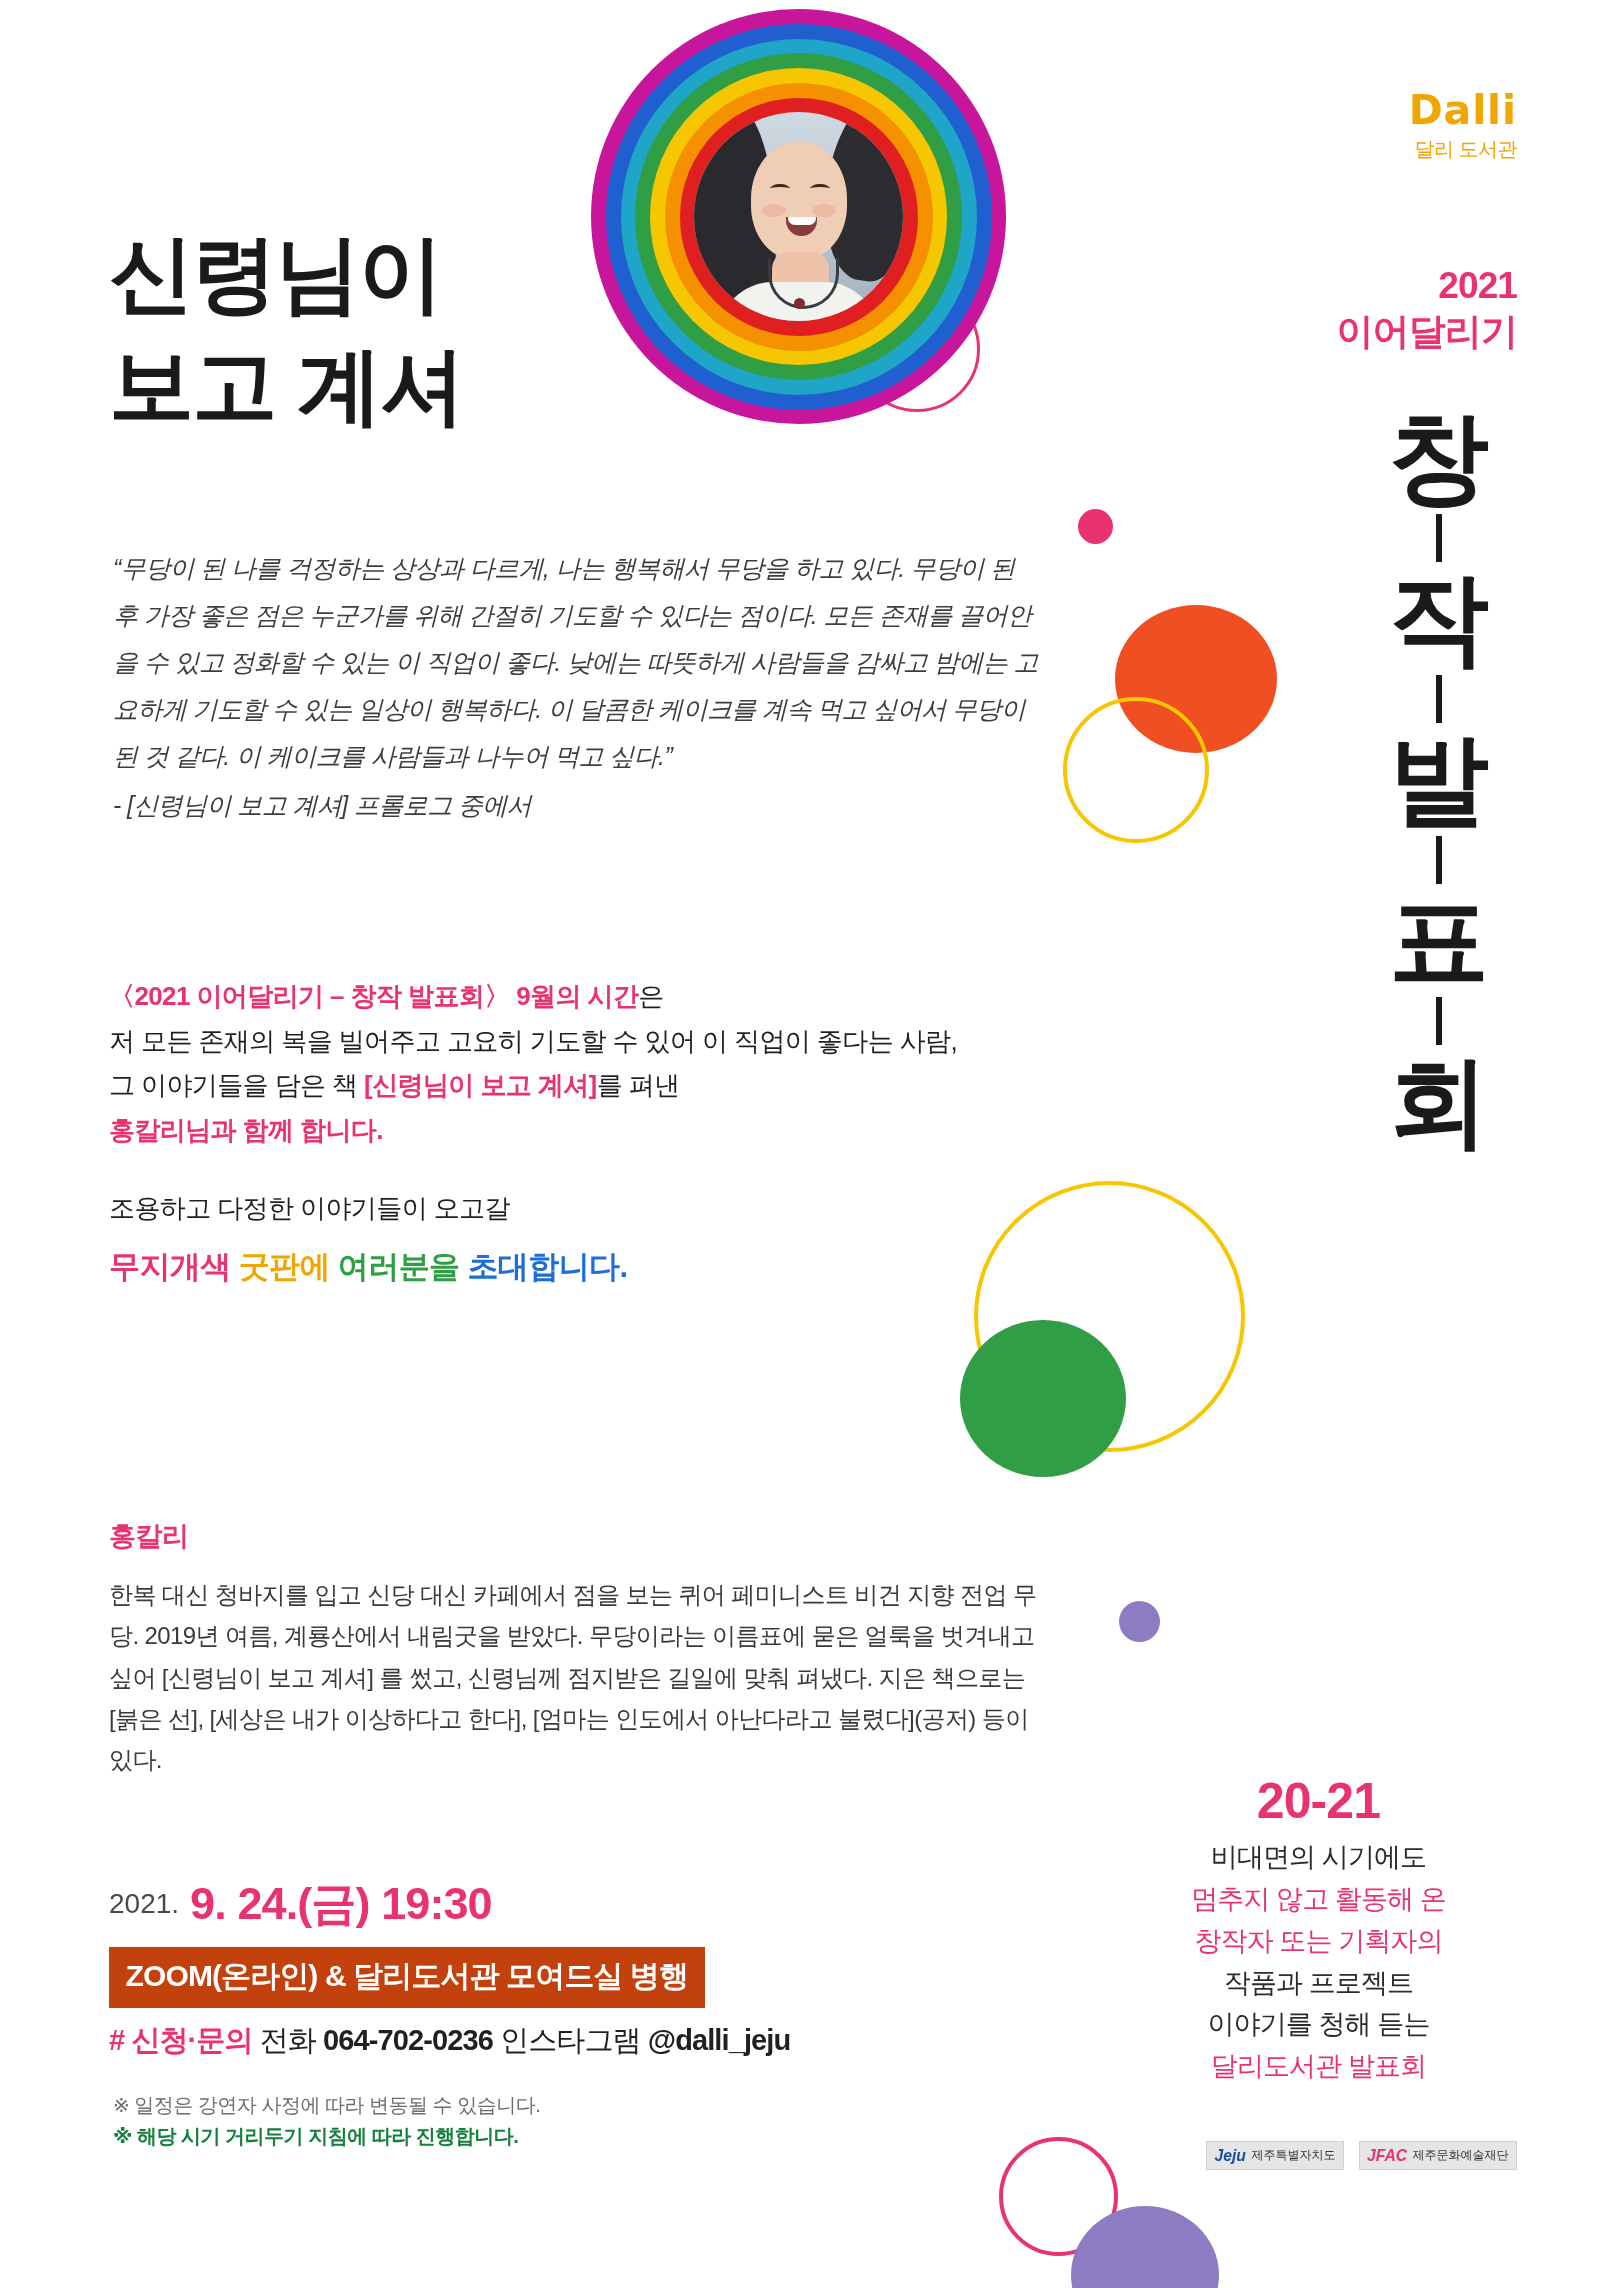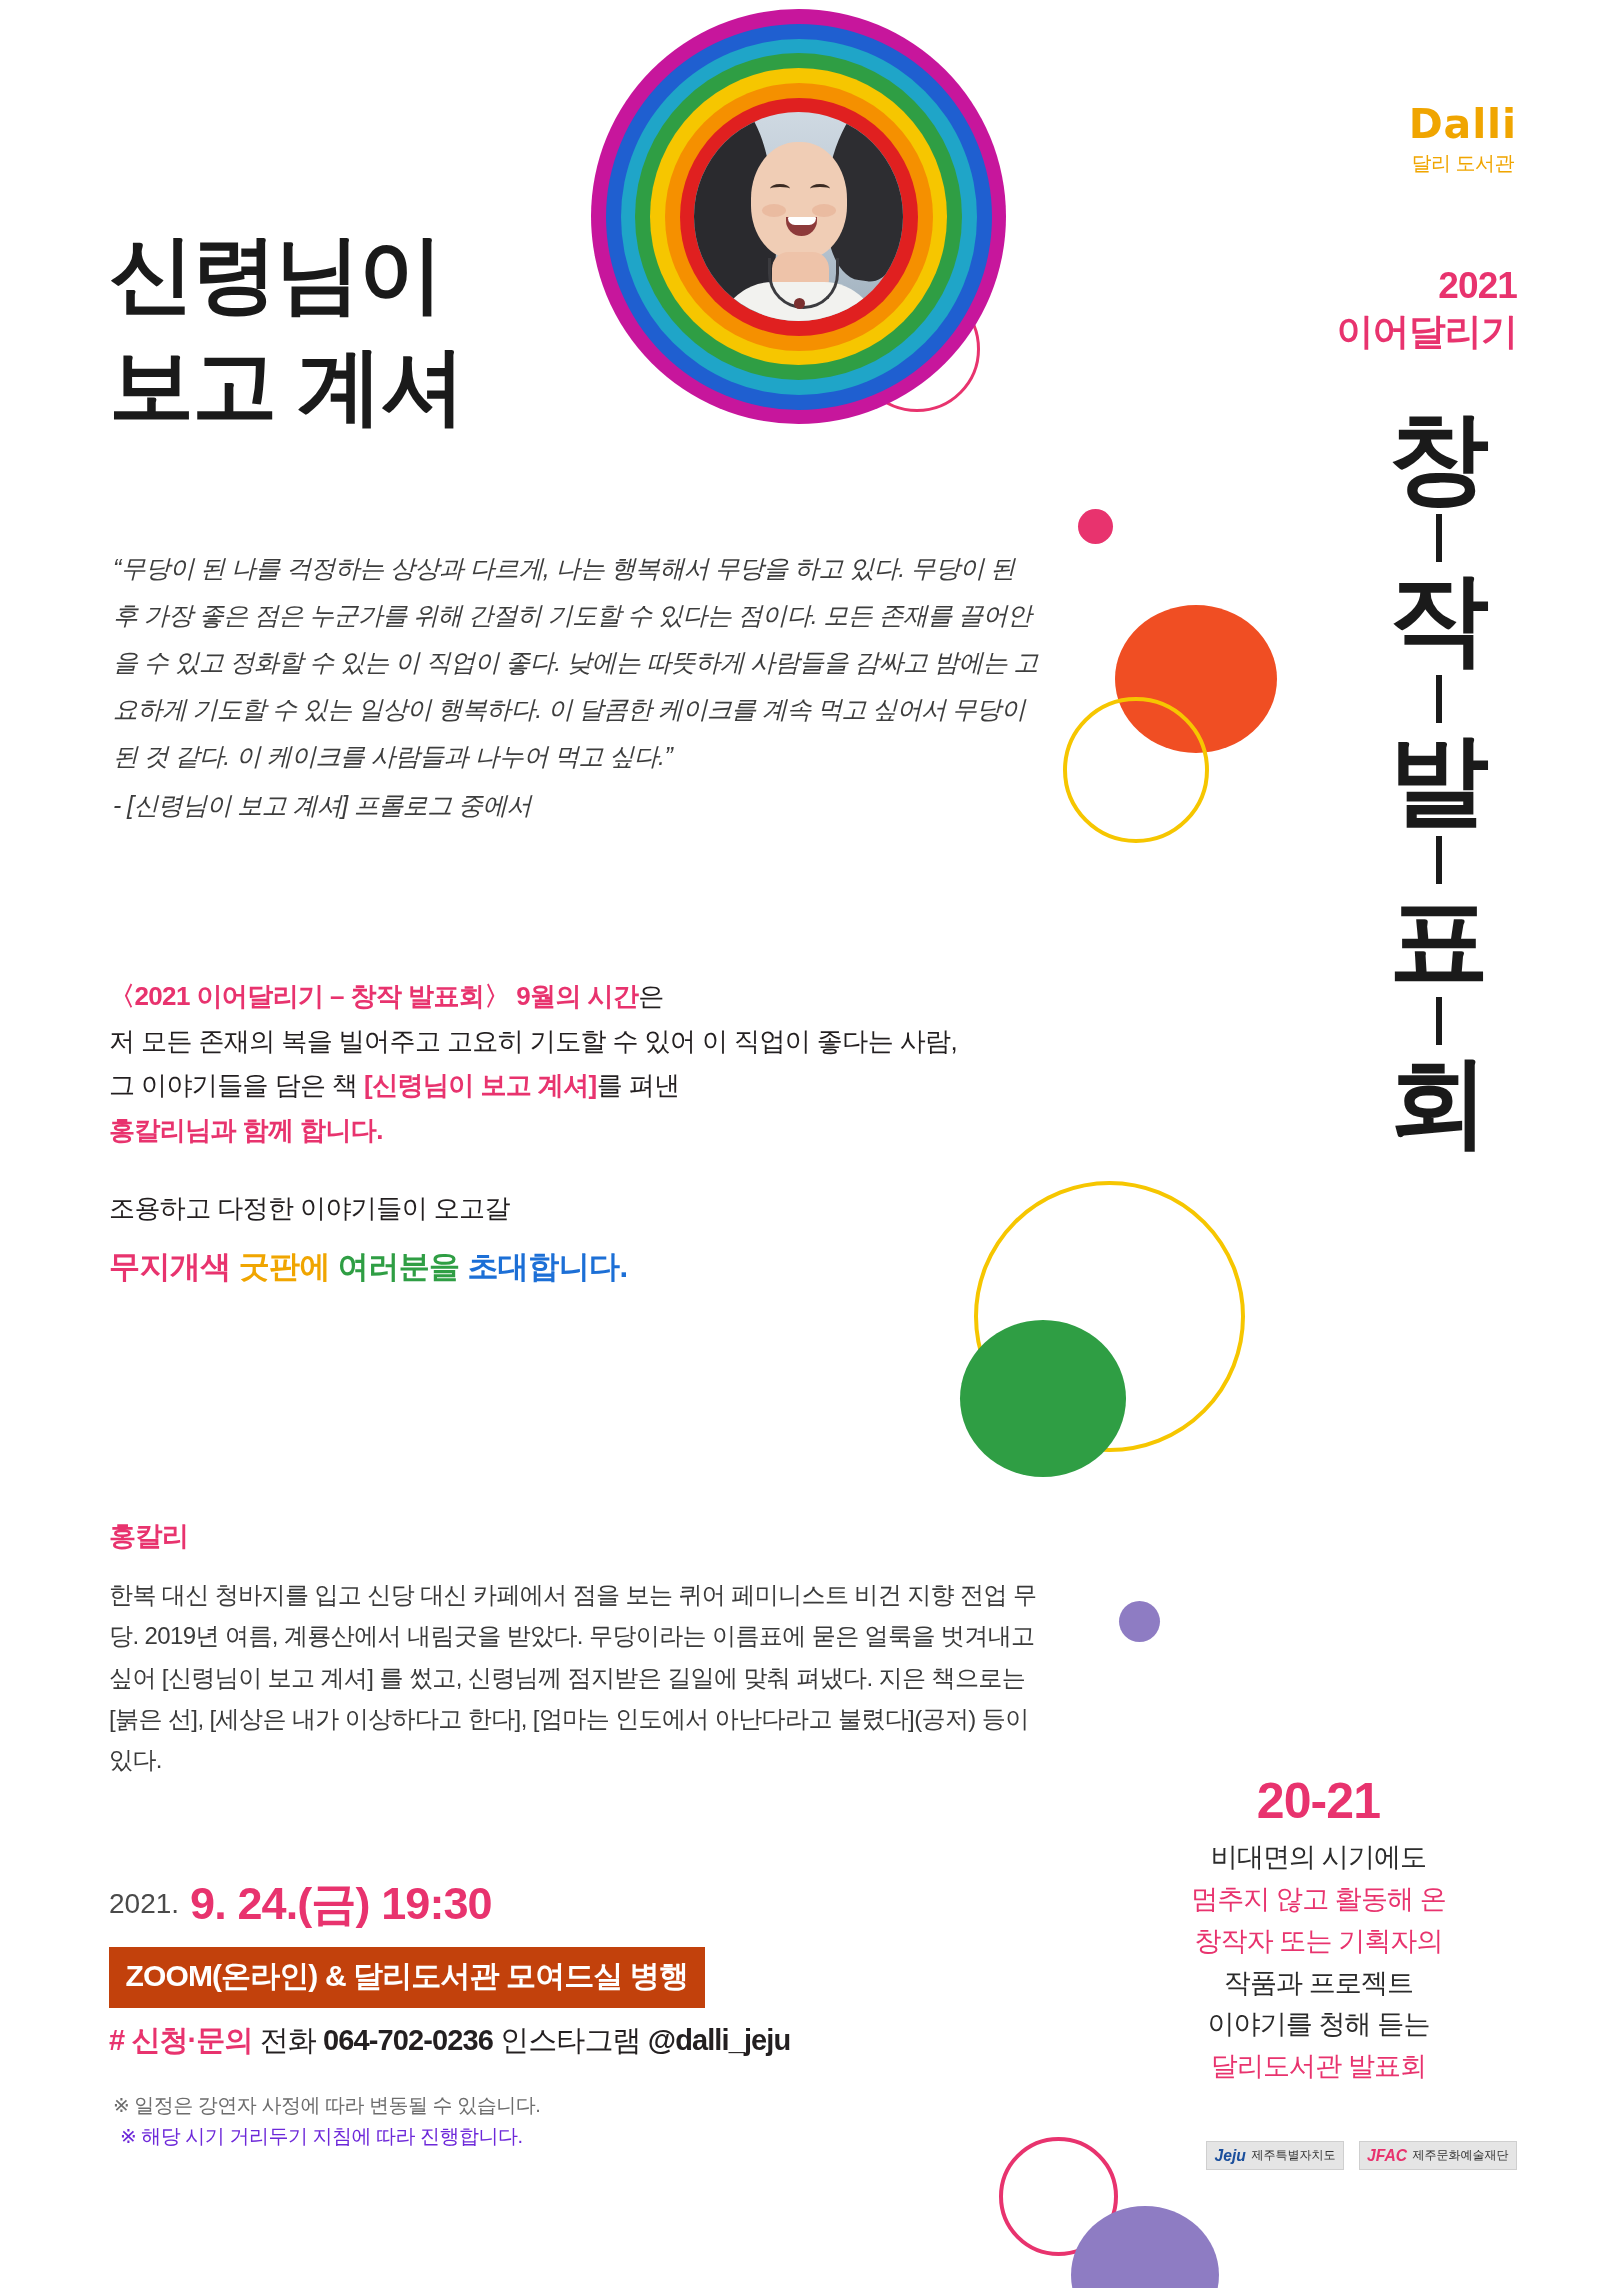--- a/index.html
+++ b/index.html
@@ -71,24 +71,24 @@
   .bio{position:absolute;left:109px;top:1574px;width:932px;font-size:24px;line-height:1.72;color:#3a3a3a;letter-spacing:-0.6px;}
 
   
   .date-row{position:absolute;left:109px;top:1874px;display:flex;align-items:center;gap:11px;}
   .date-year{font-size:28px;color:#4a4a4a;}
   .date-main{font-size:45px;font-weight:bold;color:#e8336e;letter-spacing:-0.9px;}
   .venue{position:absolute;left:109px;top:1947px;background:#c2410c;color:#fff;font-size:30px;font-weight:bold;padding:9.2px 16.6px 11px;letter-spacing:-0.9px;}
   .contact{position:absolute;left:109px;top:2021px;font-size:29px;letter-spacing:-0.9px;}
   .contact .pinkb{color:#e8336e;font-weight:bold;}
   .notes{position:absolute;left:113px;top:2090px;font-size:20px;line-height:1.55;color:#6d6d6d;letter-spacing:-0.5px;}
-  .notes .strong{color:#6d28d9;font-weight:normal;margin-left:7px;}
-
-  
-  .logo{position:absolute;right:102px;top:100px;text-align:center;}
+  .notes .strong{color:#15803d;font-weight:bold;}
+
+  
+  .logo{position:absolute;right:102px;top:86px;text-align:right;}
   .logo-word{font-size:41px;font-weight:bold;color:#f0a500;letter-spacing:0.9px;font-family:"DejaVu Sans",sans-serif;}
   .logo-sub{font-size:20px;color:#f0a500;margin-top:1.8px;letter-spacing:-0.5px;}
   .year{position:absolute;right:102px;top:263px;text-align:right;color:#e8336e;font-weight:bold;font-size:37px;line-height:1.25;letter-spacing:-0.9px;}
   .vertical{
     position:absolute;right:111px;top:406px;width:138px;text-align:center;
     font-size:100px;font-weight:bold;line-height:1.02;color:#1a1a1a;
   }
   .vchar{display:block;}
   .vbar{display:block;width:5.5px;height:48px;background:#1a1a1a;margin:5.5px auto;}
   .right-num{position:absolute;right:102px;top:1772px;width:397px;text-align:center;color:#e8336e;font-size:50px;font-weight:bold;letter-spacing:-0.9px;}

